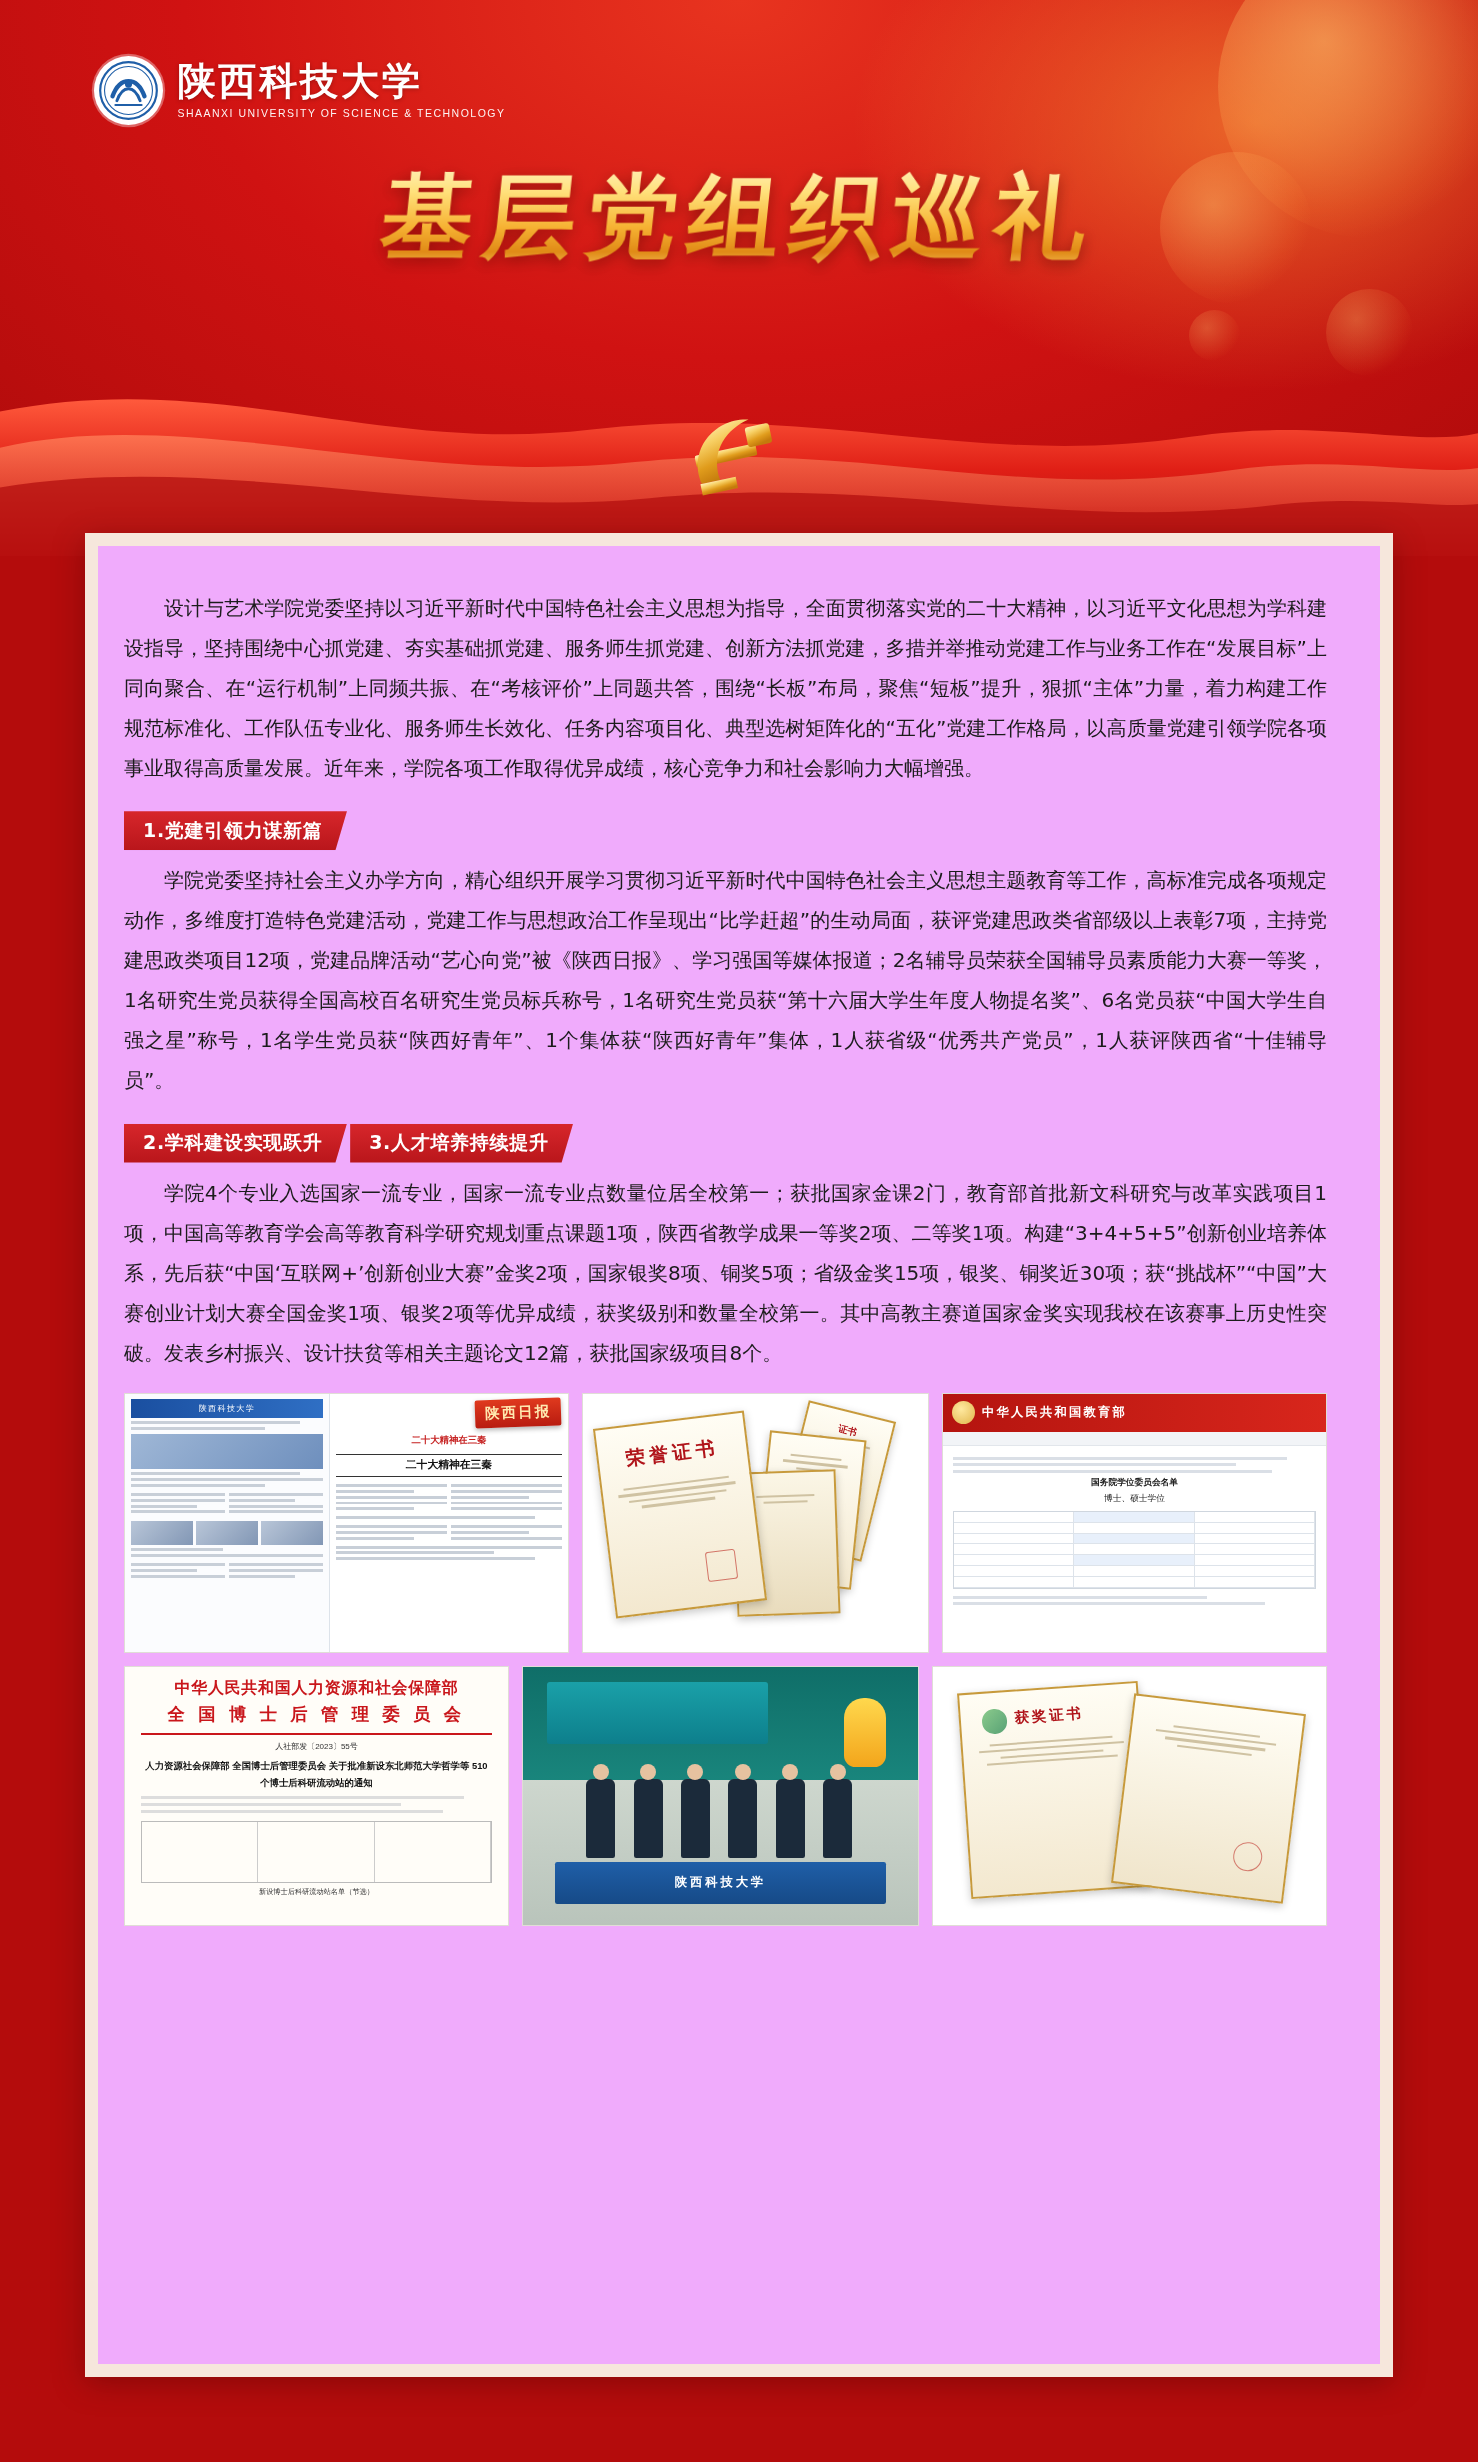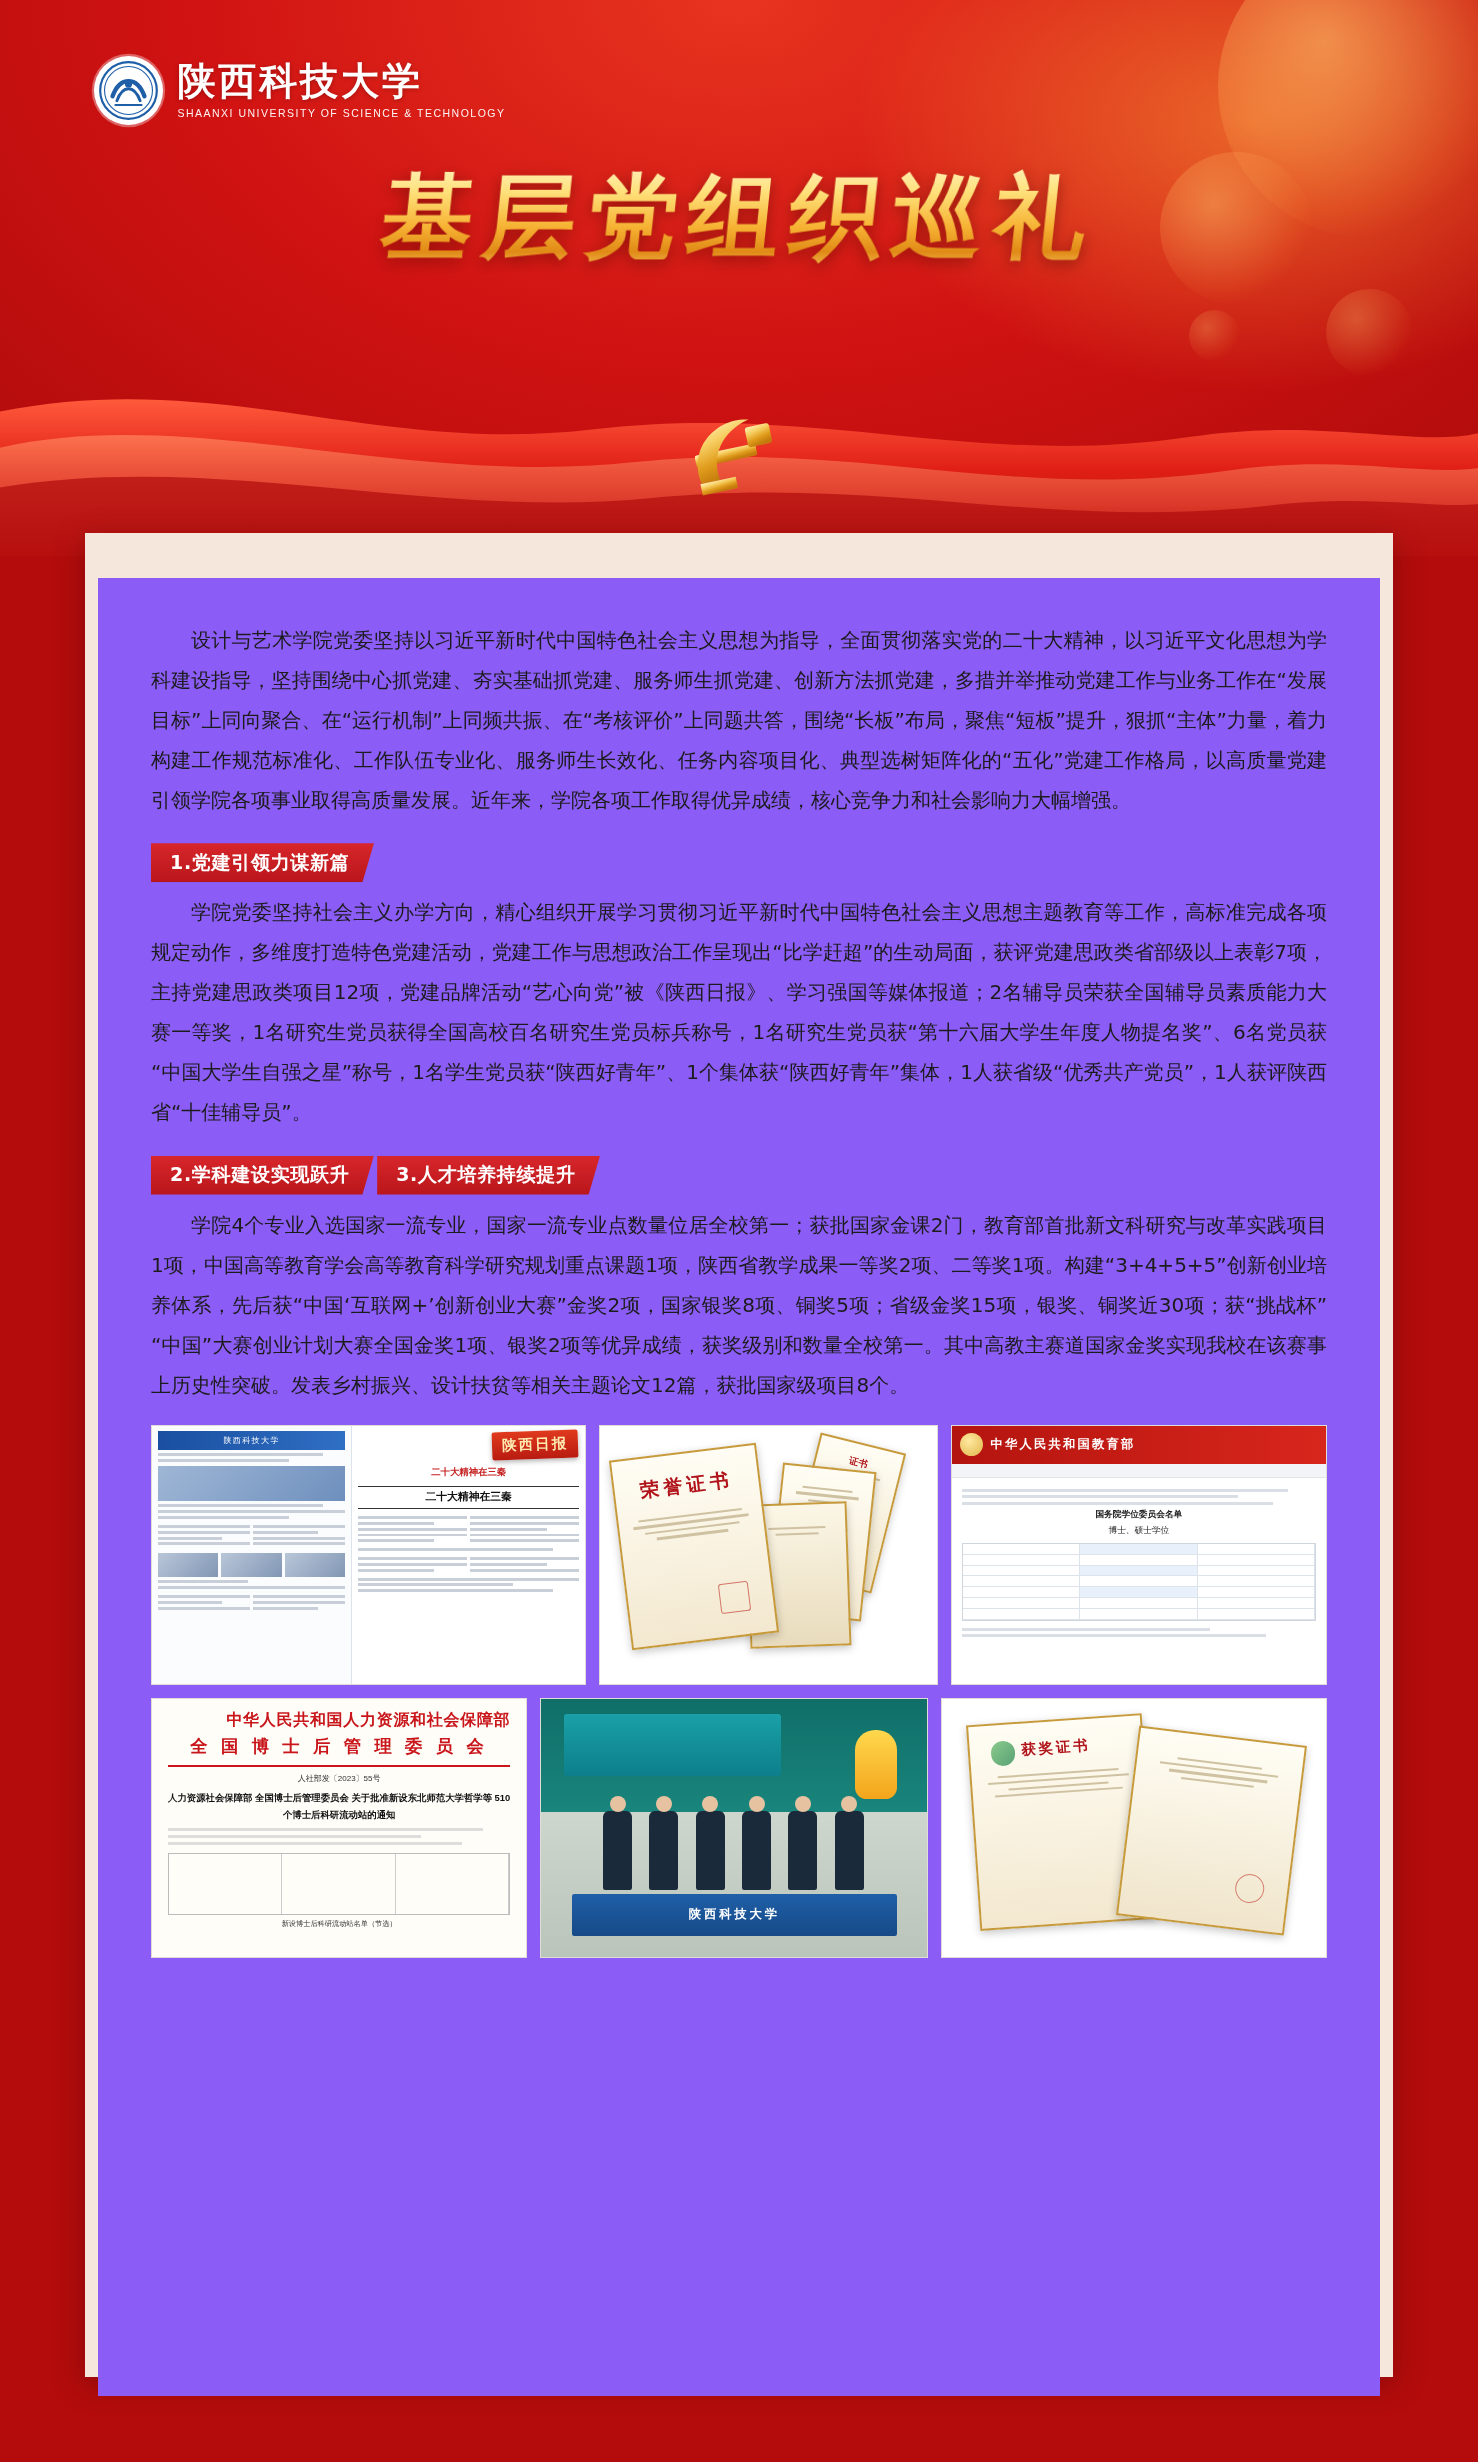--- a/index.html
+++ b/index.html
@@ -94,24 +94,23 @@
   
   .sheet-outer {
     position:absolute;
     left:85px; right:85px; top:533px; bottom:85px;
     background:#f6e7dc;
     padding:13px;
     box-shadow:0 7.2px 29px rgba(60,0,0,.35);
   }
   .sheet {
     width:100%; height:100%;
-    background:#8b5cf6;
-    padding:42px 53px 29px 53px;
+    background:#f0abfc;
+    padding:42px 53px 29px 26px;
     overflow:hidden;
-    margin-top:32px;
   }
 
   p.para {
     margin:0 0 4.3px 0;
     font-size:20px;
     line-height:2.0;
     color:#1c1c1c;
     text-align:justify;
     text-indent:2em;
     font-family:"DejaVu Sans","Liberation Sans",sans-serif;
@@ -183,21 +182,21 @@
   .web-body{ padding:7.2px 10px;font-family:Liberation Serif, serif;}
   .web-h{ text-align:center; font-size:8.7px; color:#222; font-weight:700; margin:4.3px 0;}
   .web-l{ height:2.9px; background:#dadfe6; margin:3.6px 0;}
   .web-table{ margin-top:5.8px; border:0.7px solid #cfd6de;}
   .web-tr{ display:flex; border-bottom:0.7px solid #dde3ea; height:10.8px;}
   .web-td{ flex:1; border-right:0.7px solid #dde3ea;}
   .web-td.hl{ background:#e8f0fb;}
 
   
   .doc { flex:0 0 32%; height:260px; background:#fffdf8; padding:11.5px 16px;}
-  .doc-t1{ color:#c9161b; font-size:16px; font-weight:700; text-align:right; letter-spacing:0.7px;}
+  .doc-t1{ color:#c9161b; font-size:16px; font-weight:700; text-align:center; letter-spacing:0.7px;}
   .doc-t2{ color:#c9161b; font-size:17.3px; font-weight:700; text-align:center; letter-spacing:4.3px; margin-top:2.9px;}
   .doc-rule{ height:2.2px; background:#c9161b; margin:7.2px 0 5.8px;}
   .doc-num{ text-align:center; font-size:8px; color:#333; margin-bottom:5.8px;}
   .doc-h{ text-align:center; font-size:9.4px; color:#111; font-weight:700; line-height:1.8;}
   .doc-l{ height:2.9px; background:#ddd; margin:4.3px 0;}
   .doc-box{ margin-top:7.2px; border:0.7px solid #bbb; height:62px; display:flex;}
   .doc-box .c{ flex:1; border-right:0.7px solid #ccc;}
 
   
   .team { flex:0 0 33%; height:260px;

